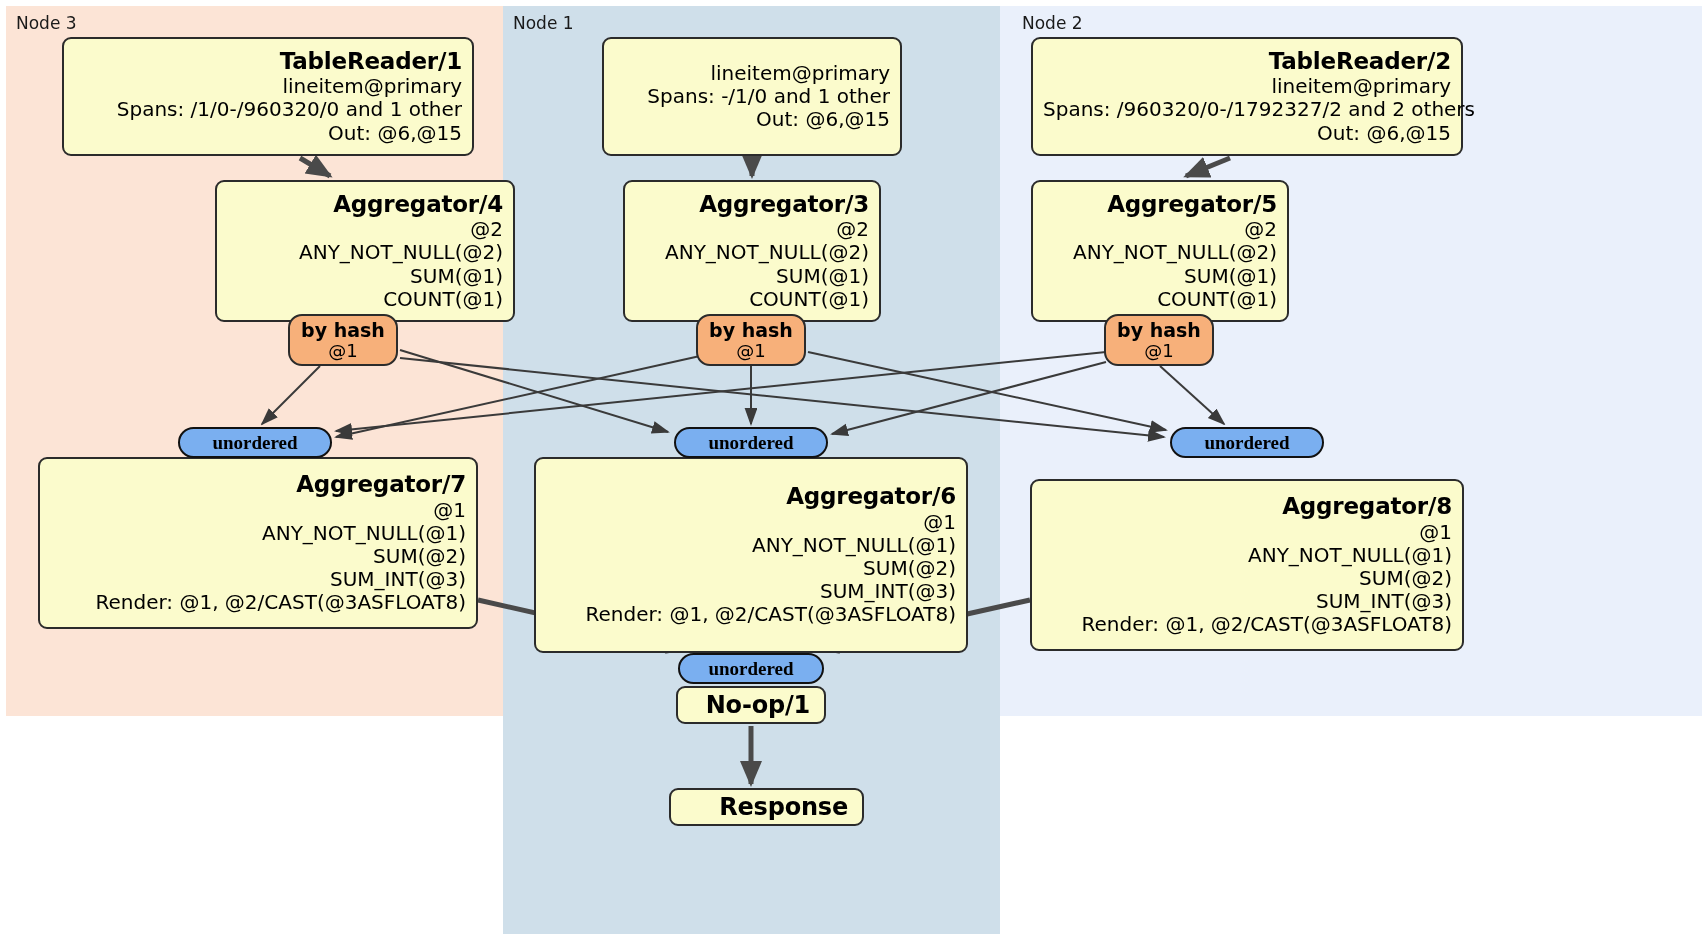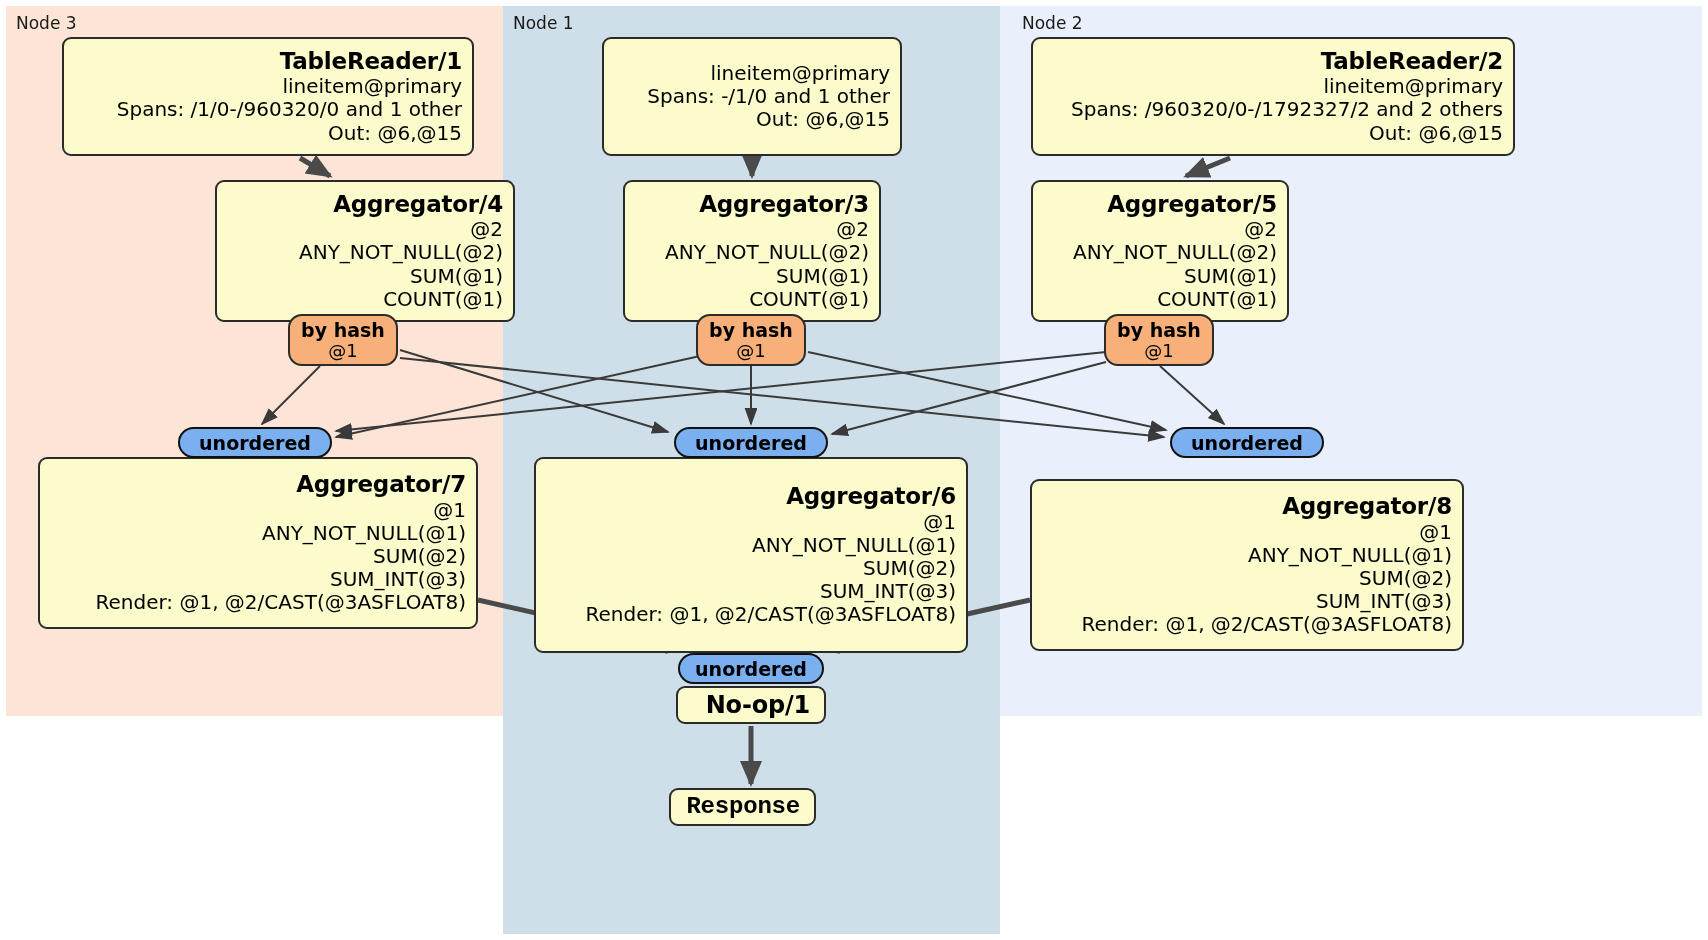--- a/index.html
+++ b/index.html
@@ -45,20 +45,21 @@
   }
   .router .rt{font-weight:bold;font-size:19px;line-height:1.1;}
   .router .rs{font-size:18px;line-height:1.1;}
 
   .sync{
     position:absolute;box-sizing:border-box;
     background:#7aaff0;border:2px solid #111;border-radius:999px;
     text-align:right;color:#000;font-weight:bold;font-size:19px;
     display:flex;align-items:center;justify-content:center;
     white-space:nowrap;
+    font-family:Liberation Serif, serif;
   }
 </style>
 </head>
 <body>
 
 <div id="stage">
 
   <div class="node-panel" id="panel-node3" style="left: 6px; top: 6px; width: 497px; height: 710px; background: rgb(252, 228, 214);"></div>
   <div class="node-panel" id="panel-node1" style="left: 503px; top: 6px; width: 497px; height: 928px; background: rgb(207, 223, 234);"></div>
   <div class="node-panel" id="panel-node2" style="left: 1000px; top: 6px; width: 702px; height: 710px; background: rgb(234, 240, 251);"></div>
@@ -111,21 +112,21 @@
         <div class="ttl">TableReader/1</div>
         <div class="ln">lineitem@primary</div>
         <div class="ln">Spans: /1/0-/960320/0 and 1 other</div>
         <div class="ln">Out: @6,@15</div>
       </div>
       <div class="proc" style="left: 602px; top: 37px; width: 300px; height: 119px;">
         <div class="ln">lineitem@primary</div>
         <div class="ln">Spans: -/1/0 and 1 other</div>
         <div class="ln">Out: @6,@15</div>
       </div>
-      <div class="proc" style="left: 1031px; top: 37px; width: 484px; height: 119px;">
+      <div class="proc" style="left: 1031px; top: 37px; width: 432px; height: 119px;">
         <div class="ttl">TableReader/2</div>
         <div class="ln">lineitem@primary</div>
         <div class="ln">Spans: /960320/0-/1792327/2 and 2 others</div>
         <div class="ln">Out: @6,@15</div>
       </div>
       <div class="proc" style="left: 215px; top: 180px; width: 300px; height: 142px;">
         <div class="ttl">Aggregator/4</div>
         <div class="ln">@2</div>
         <div class="ln">ANY_NOT_NULL(@2)</div>
         <div class="ln">SUM(@1)</div>
@@ -165,21 +166,21 @@
         <div class="ttl">Aggregator/8</div>
         <div class="ln">@1</div>
         <div class="ln">ANY_NOT_NULL(@1)</div>
         <div class="ln">SUM(@2)</div>
         <div class="ln">SUM_INT(@3)</div>
         <div class="ln">Render: @1, @2/CAST(@3ASFLOAT8)</div>
       </div>
       <div class="proc compact" style="left: 676px; top: 686px; width: 150px; height: 38px;">
         <div class="ttl">No-op/1</div>
       </div>
-      <div class="proc compact" style="left: 669px; top: 788px; width: 147px; height: 38px; font-family: Liberation Mono, monospace;">
+      <div class="proc compact" style="left: 669px; top: 788px; width: 195px; height: 38px;">
         <div class="ttl">Response</div>
       </div>
       <div class="router" style="left: 288px; top: 314px; width: 110px; height: 52px;">
         <div class="rt">by hash</div>
         <div class="rs">@1</div>
       </div>
       <div class="router" style="left: 696px; top: 314px; width: 110px; height: 52px;">
         <div class="rt">by hash</div>
         <div class="rs">@1</div>
       </div>

